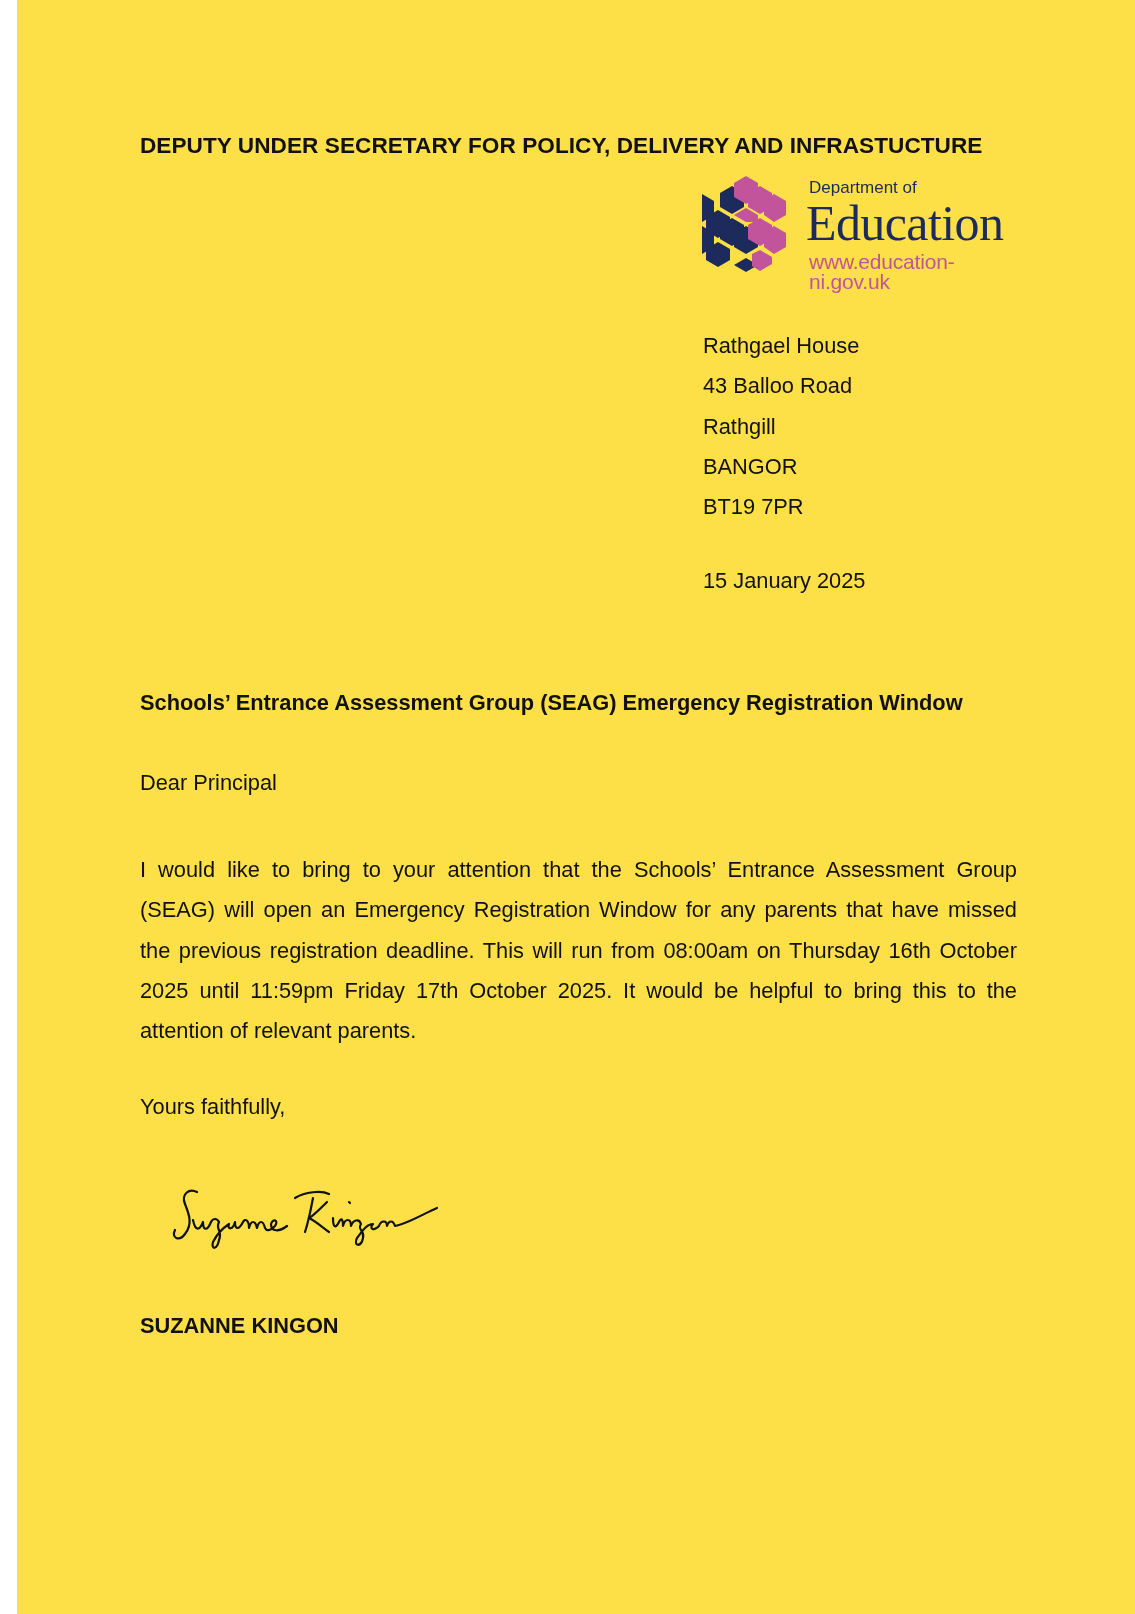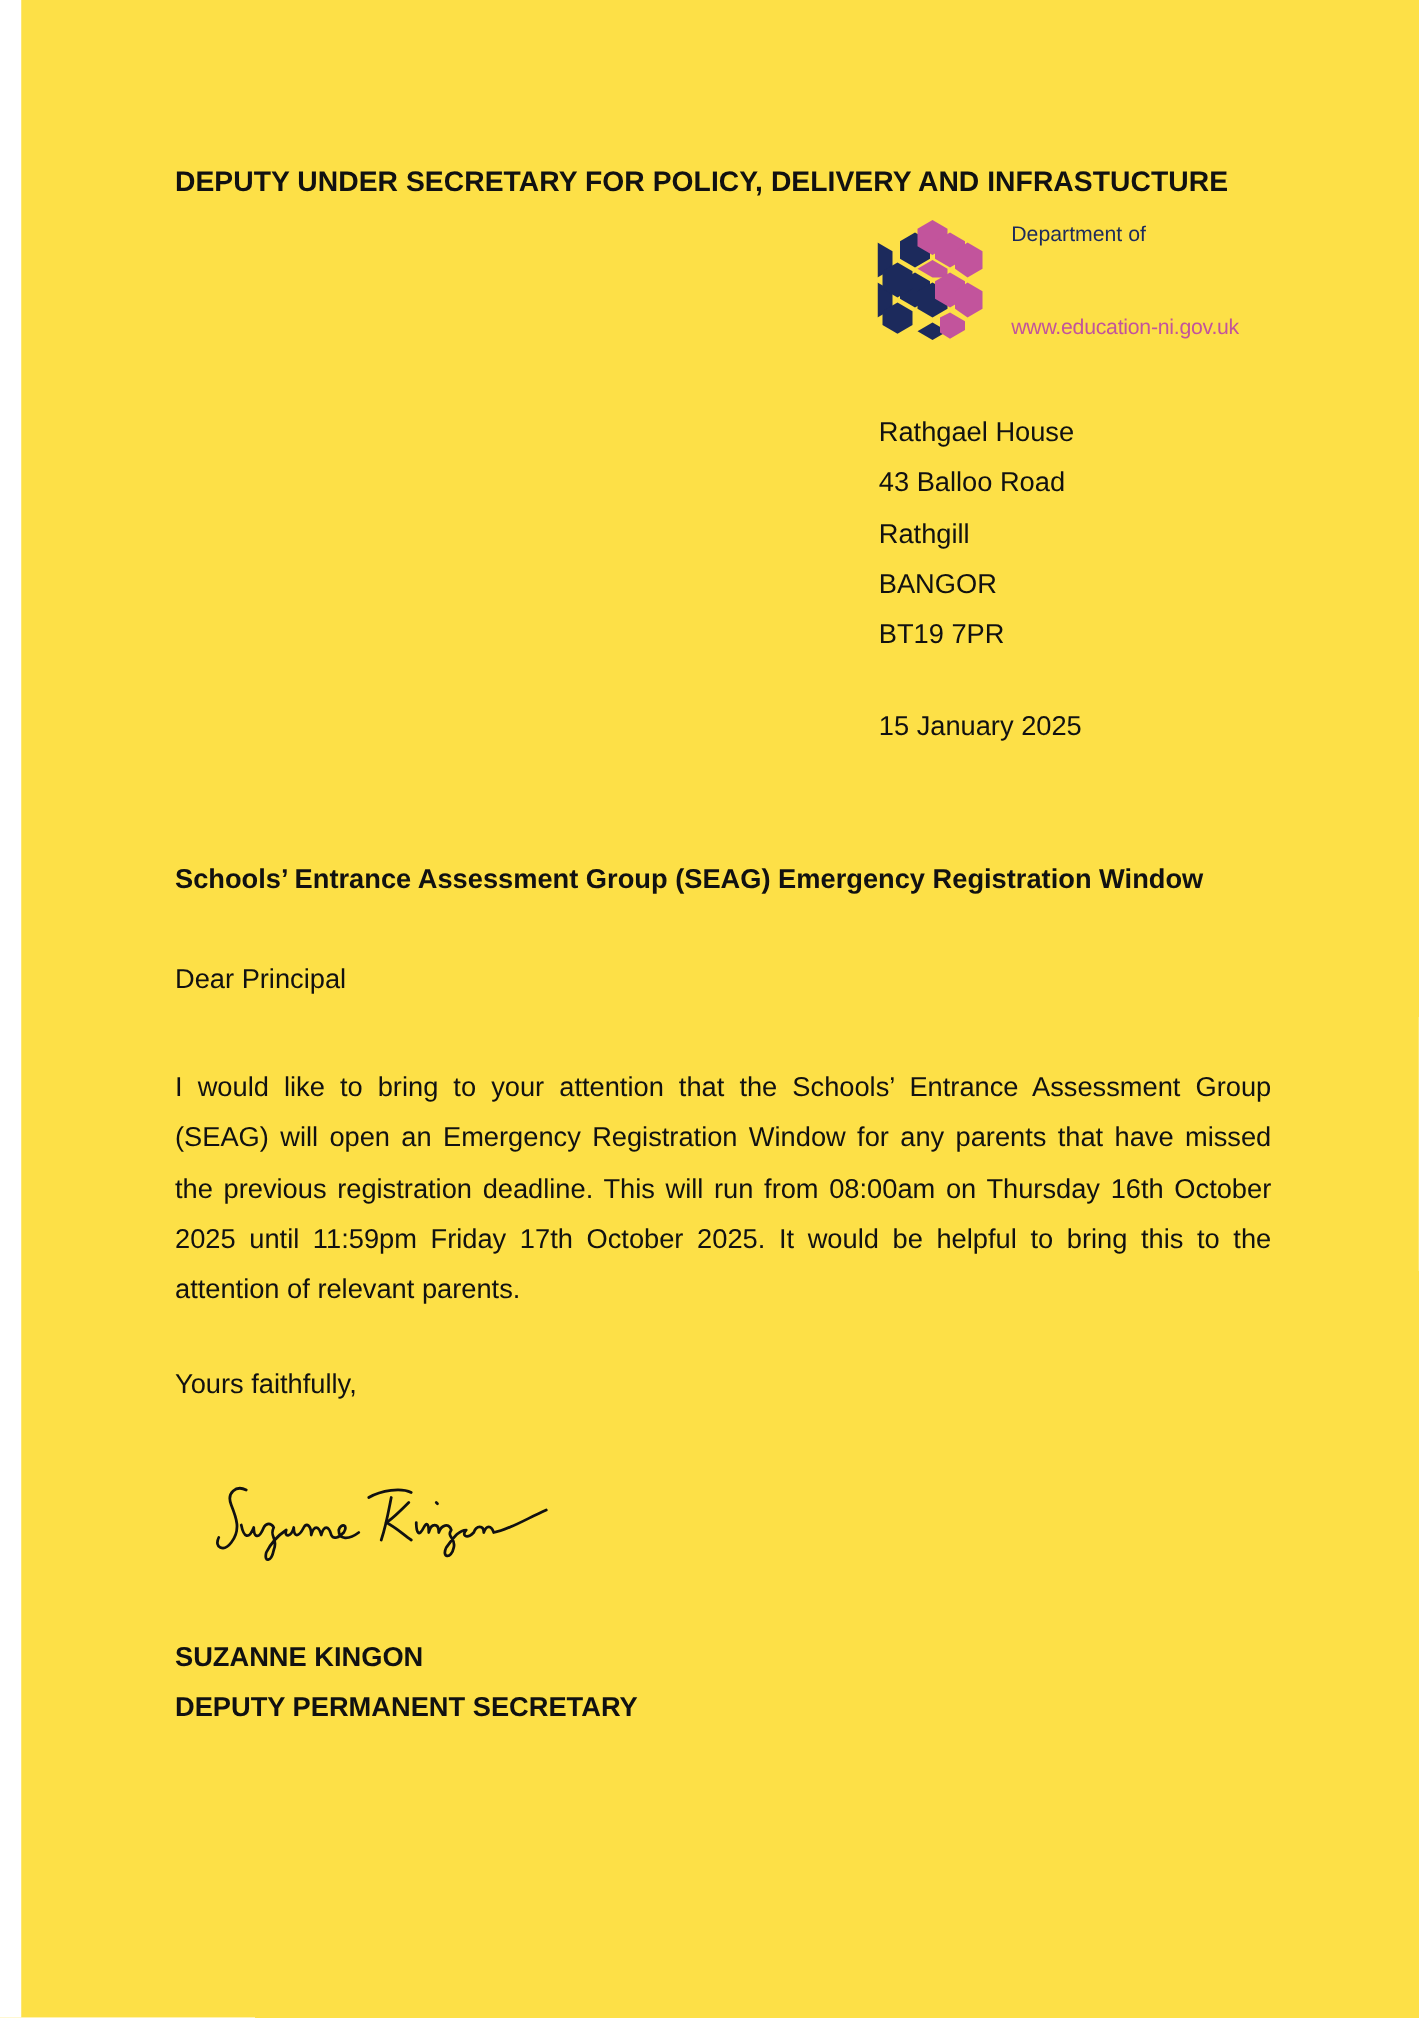--- a/index.html
+++ b/index.html
@@ -25,21 +25,21 @@
       position: absolute; left: 107px; top: 6px;
       font-size: 17px; color: #1c2a5c; line-height: 20px;
     }
     .logo .edu {
       position: absolute; left: 104px; top: 24px;
       font-family: "Liberation Serif", serif;
       font-size: 50px; color: #1c2a5c; line-height: 54px; letter-spacing: -0.6px;
     }
     .logo .url {
       position: absolute; left: 107px; top: 80px;
-      font-size: 17px; color: #c2549c; line-height: 20px; letter-spacing: -0.2px;
+      font-size: 21px; color: #c2549c; line-height: 20px; letter-spacing: -0.2px;
     }
     
     .address { position: absolute; left: 686px; top: 326px; font-size: 21.8px; line-height: 40.3px; }
     .address div { white-space: nowrap; }
     .date { left: 686px; top: 567px; font-size: 21.8px; line-height: 28px; }
     .subject { left: 123px; top: 689px; font-size: 21.8px; font-weight: bold; line-height: 28px; }
     .salutation { left: 123px; top: 769px; font-size: 21.8px; line-height: 28px; }
     .body-text {
       position: absolute; left: 123px; top: 850px; width: 877px;
       font-size: 21.8px; line-height: 40.3px; text-align: justify;
@@ -74,20 +74,21 @@
         <polygon points="44,0 56,7 56,21 44,28 32,21 32,7"></polygon>
         <polygon points="44,32 56,39 56,46 44,46 32,39"></polygon>
         <polygon points="58,10 70,17 70,31 58,38 46,31 46,17"></polygon>
         <polygon points="58,42 70,49 70,63 58,70 46,63 46,49"></polygon>
         <polygon points="58,74 70,81 70,88 58,95 50,90 50,78"></polygon>
         <polygon points="72,18 84,25 84,39 72,46 62,39 62,25"></polygon>
         <polygon points="72,50 84,57 84,71 72,78 62,71 62,57"></polygon>
       </g>
     </svg>
     <div class="dept">Department of</div>
+    <div class="edu">Education</div>
     <div class="url">www.education-ni.gov.uk</div>
   </div>
 
   <div class="address">
     <div>Rathgael House</div>
     <div>43 Balloo Road</div>
     <div>Rathgill</div>
     <div>BANGOR</div>
     <div>BT19 7PR</div>
   </div>
@@ -113,15 +114,14 @@
       <path d="M128,18 C138,12 154,10 162,14"></path>
       <path d="M160,22 C152,30 146,36 142,38 C150,42 156,48 162,52"></path>
 
       <path d="M166,38 C166,46 168,50 172,42 C174,38 176,38 176,46 C178,38 184,38 184,46 C186,40 192,38 194,44 C190,50 198,50 196,58 C194,68 186,66 190,58 C196,50 200,44 206,44 C202,48 206,52 212,46 C214,40 220,40 220,46 C222,40 226,40 228,46 C240,44 256,34 270,28"></path>
 
       <path d="M182,22 L183,23"></path>
     </g>
   </svg>
 
   <div class="abs sig-name">SUZANNE KINGON</div>
-  <div class="abs sig-title">DEPUTY PERMANENT SECRETARY</div>
 
 </div>
 
 </body></html>

